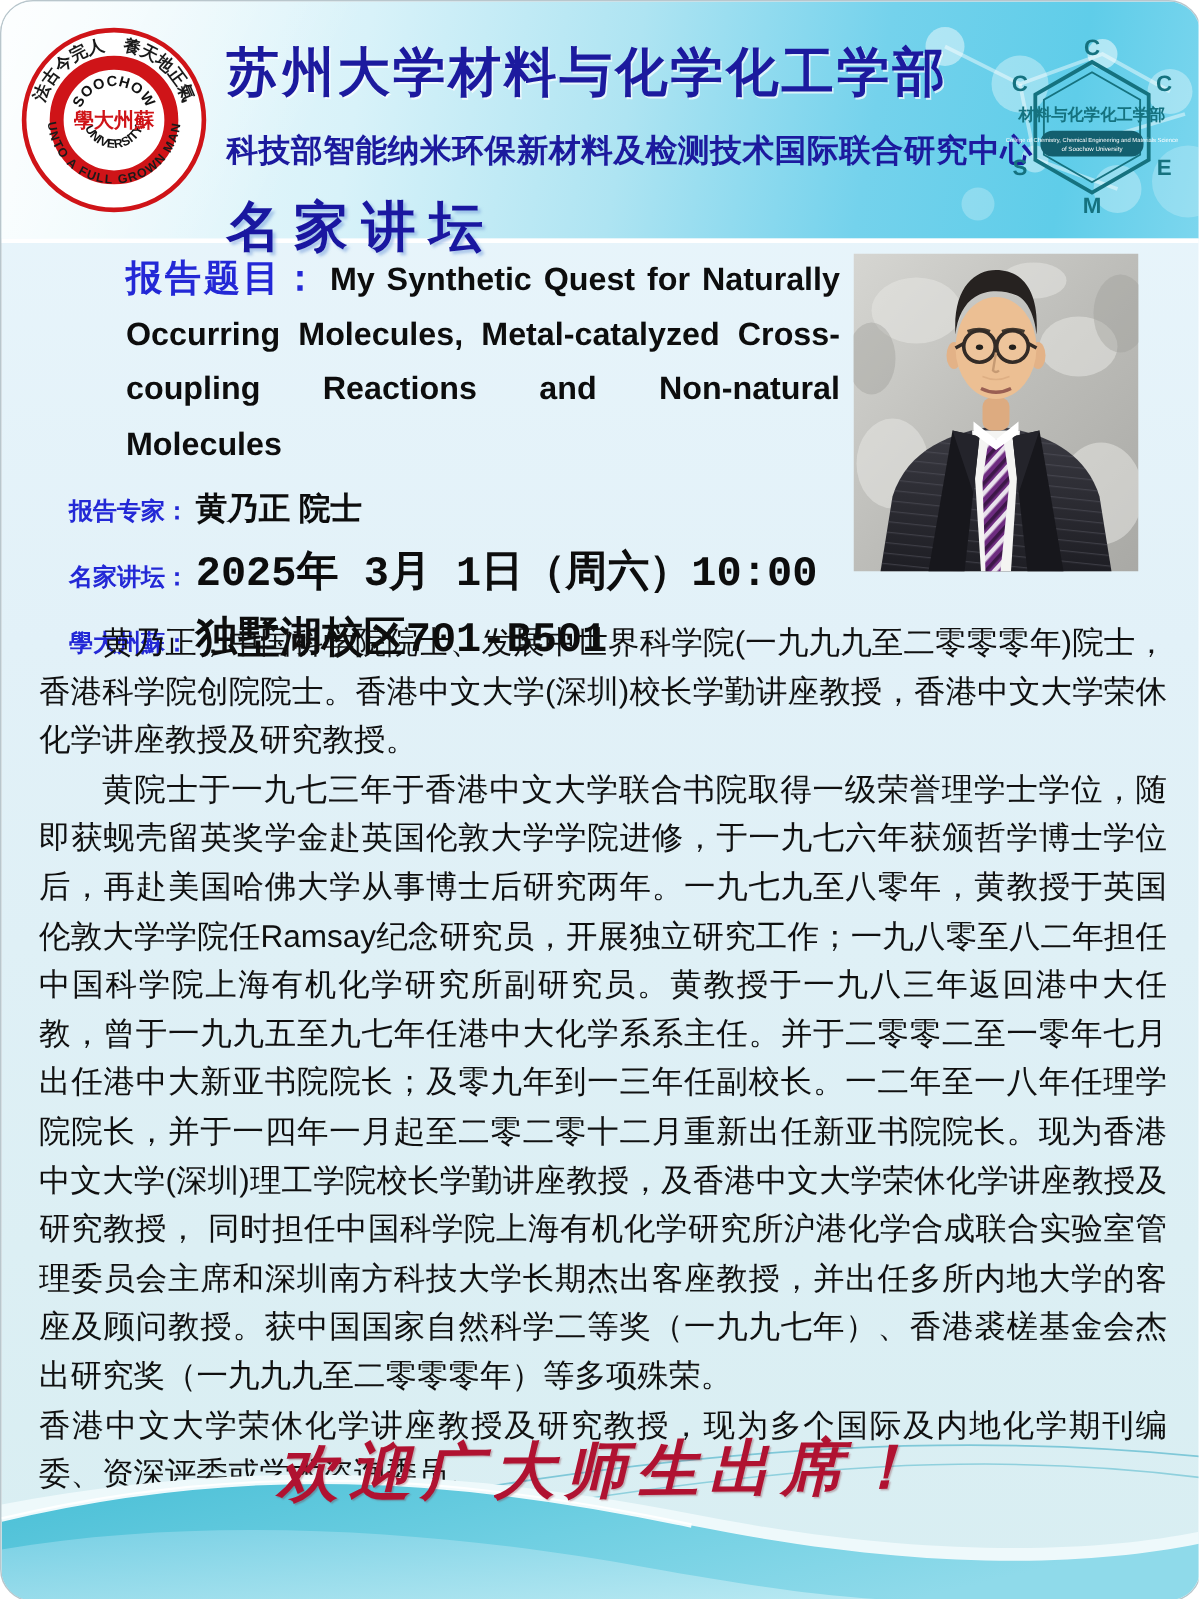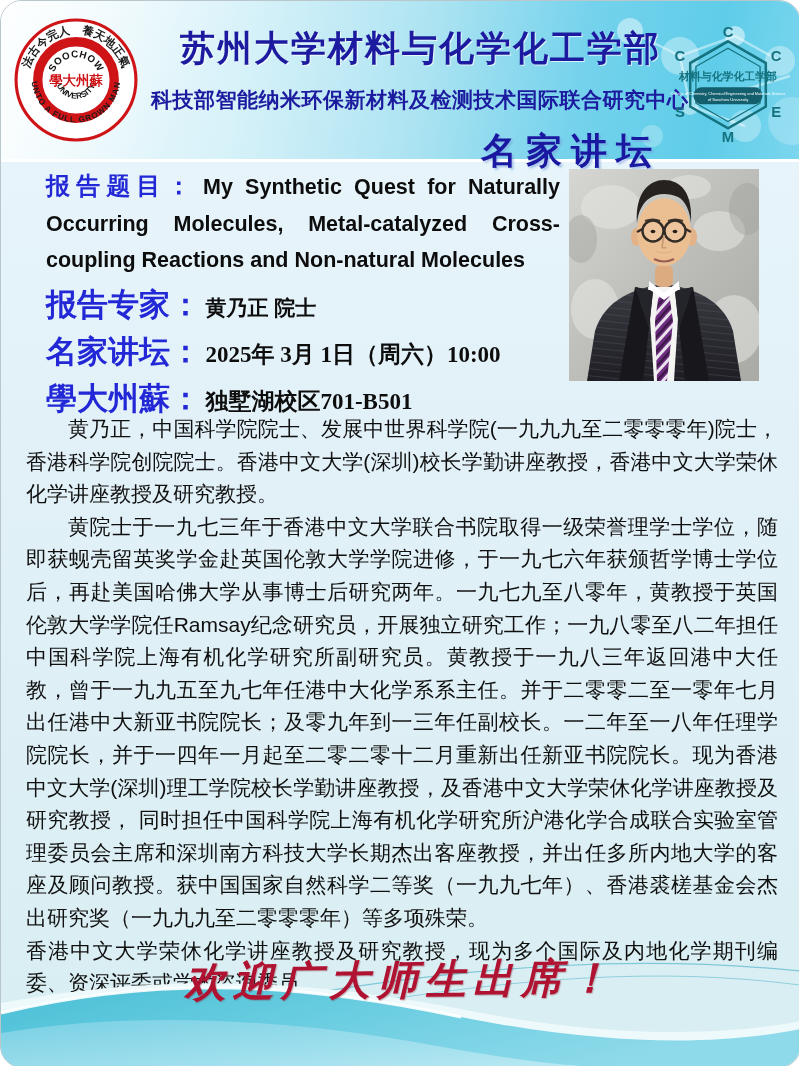--- a/index.html
+++ b/index.html
@@ -14,21 +14,21 @@
   }
   
   .banner{
     position:absolute;left:0;top:0;width:799px;height:158px;
     background:
       linear-gradient(115deg, rgba(255,255,255,.85) 0%, rgba(255,255,255,0) 28%),
       linear-gradient(100deg,#f2fbfd 0%,#d8f2f9 30%,#aee4f2 52%,#74d2ec 72%,#5fcde9 88%,#7cd6ee 100%);
     border-bottom:3px solid #ffffff;
   }
   .banner-decor{position:absolute;right:0;top:0;height:158px;width:420px;pointer-events:none;}
-  .header-text{position:absolute;left:150px;top:0;width:510px;text-align:right;}
+  .header-text{position:absolute;left:150px;top:0;width:510px;text-align:left;}
   .h-line1{
     margin-top:24px;
     font-size:35px;font-weight:bold;letter-spacing:2px;
     color:#1c1a9e;
     text-shadow:1px 1px 0 rgba(255,255,255,.7);
     white-space:nowrap;
   }
   .h-line2{
     margin-top:14px;
     font-size:21px;font-weight:bold;letter-spacing:0.5px;
@@ -38,29 +38,29 @@
     margin-top:13px;
     font-size:36px;font-weight:bold;letter-spacing:9px;
     color:#1a17a0;
     text-shadow:2px 2px 2px rgba(120,160,220,.55);
     white-space:nowrap;
   }
   .seal{position:absolute;left:13px;top:15px;width:124px;height:128px;}
   .hexlogo{position:absolute;left:664px;top:22px;width:126px;height:126px;}
   
   .details{position:absolute;left:45px;top:167px;width:514px;}
-  .lbl{color:#2328d6;font-weight:bold;font-size:31px;}
+  .lbl{color:#2328d6;font-weight:bold;font-size:16px;}
   .topic{
     font-size:21.5px;font-weight:bold;color:#0d0d0d;
-    line-height:36.5px;text-align:justify;
+    line-height:36.5px;text-align:justify;margin-left:38px;
   }
   .topic .lbl{font-size:24px;margin-right:6px;}
   .row{margin-top:9px;line-height:33px;white-space:nowrap;}
   .val-cn{font-size:21px;font-weight:bold;color:#0d0d0d;}
-  .val-serif{font-family:Liberation Serif, serif;font-size:23px;font-weight:bold;color:#0d0d0d;}
+  .val-serif{font-family:Liberation Mono, monospace;font-size:28px;font-weight:bold;color:#0d0d0d;}
   .bio-label{margin-top:17px;}
   
   .photo{position:absolute;left:568px;top:168px;width:190px;height:212px;}
   
   .bio{
     position:absolute;left:25px;top:412px;width:752px;
     font-size:21px;line-height:32.6px;color:#101010;
     text-align:justify;
   }
   .bio p{margin:0;text-indent:2em;}

